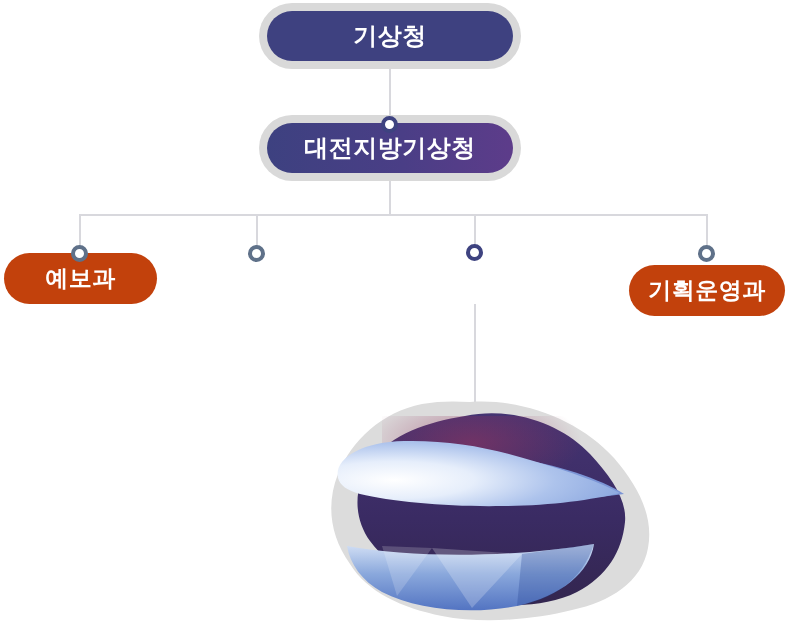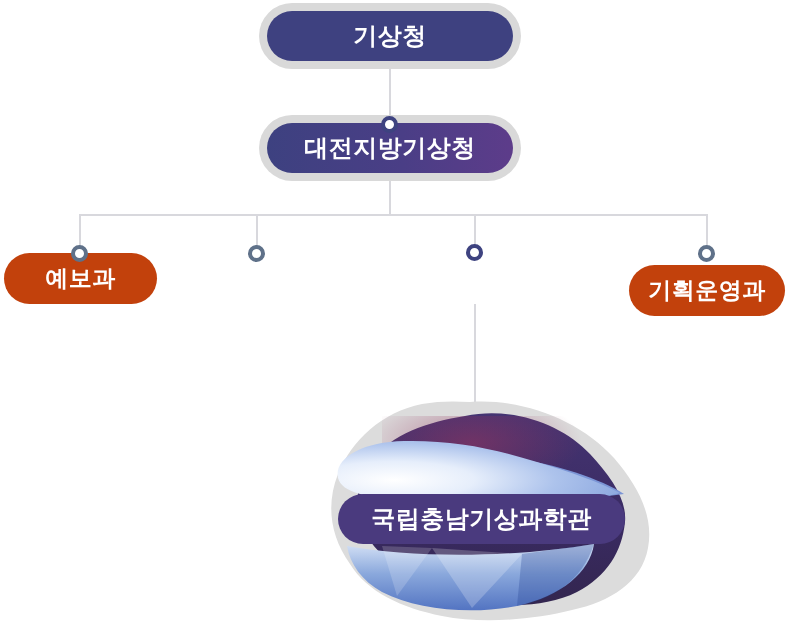--- a/index.html
+++ b/index.html
@@ -130,17 +130,14 @@
     <path fill="url(#purpGrad)" d="M143 20 C190 10 240 28 268 58 C290 82 305 104 303 126 C300 156 285 180 255 196 C225 211 185 212 150 204 C110 195 70 175 48 145 C30 120 32 88 50 64 C70 38 105 26 143 20 Z"></path>
     <path fill="url(#maroonGlow)" d="M60 20 H260 V110 H60 Z"></path>
     <path fill="#7b95d6" d="M175 60 C230 66 276 82 302 98 C265 103 225 105 190 101 C174 90 170 74 175 60 Z"></path>
     <path fill="url(#petalGrad)" d="M16 82 C12 62 40 46 82 45 C130 44 170 52 215 66 C248 76 278 86 298 97 C270 104 225 110 180 110 C130 111 70 106 38 98 C24 94 18 89 16 82 Z"></path>
     <path fill="url(#botGrad)" d="M25 150 C90 162 190 162 272 148 C268 176 240 200 195 210 C150 219 95 214 60 196 C40 185 28 168 25 150 Z"></path>
     <path fill="rgba(40,70,150,0.30)" d="M200 158 L272 148 C260 185 230 204 195 210 Z"></path>
     <path fill="rgba(255,255,255,0.22)" d="M110 152 L200 158 L150 212 Z"></path>
     <path fill="rgba(255,255,255,0.18)" d="M60 150 L110 152 L75 200 Z"></path>
   </svg>
 
-  <div class="band">
-    <span>국립충남기상과학관</span>
-  </div>
 
 </div>
 
 </body></html>

